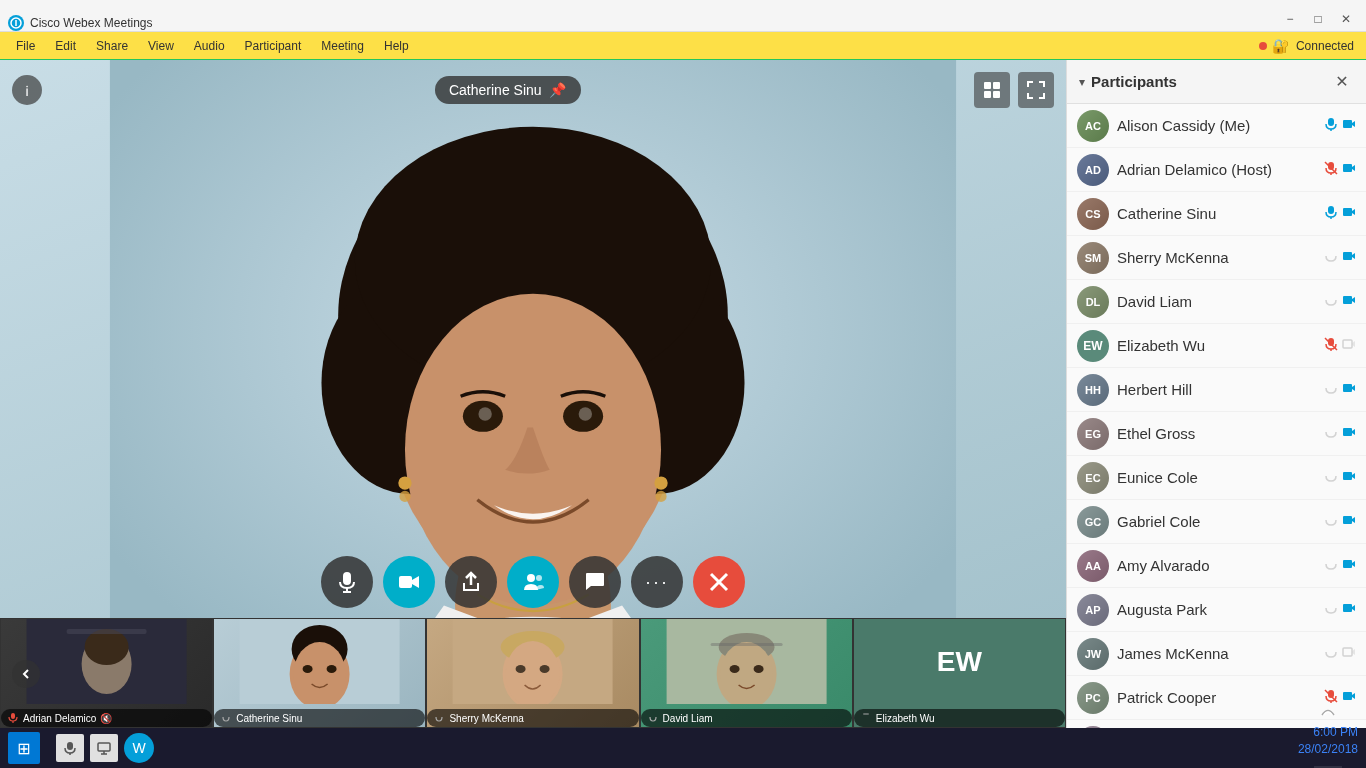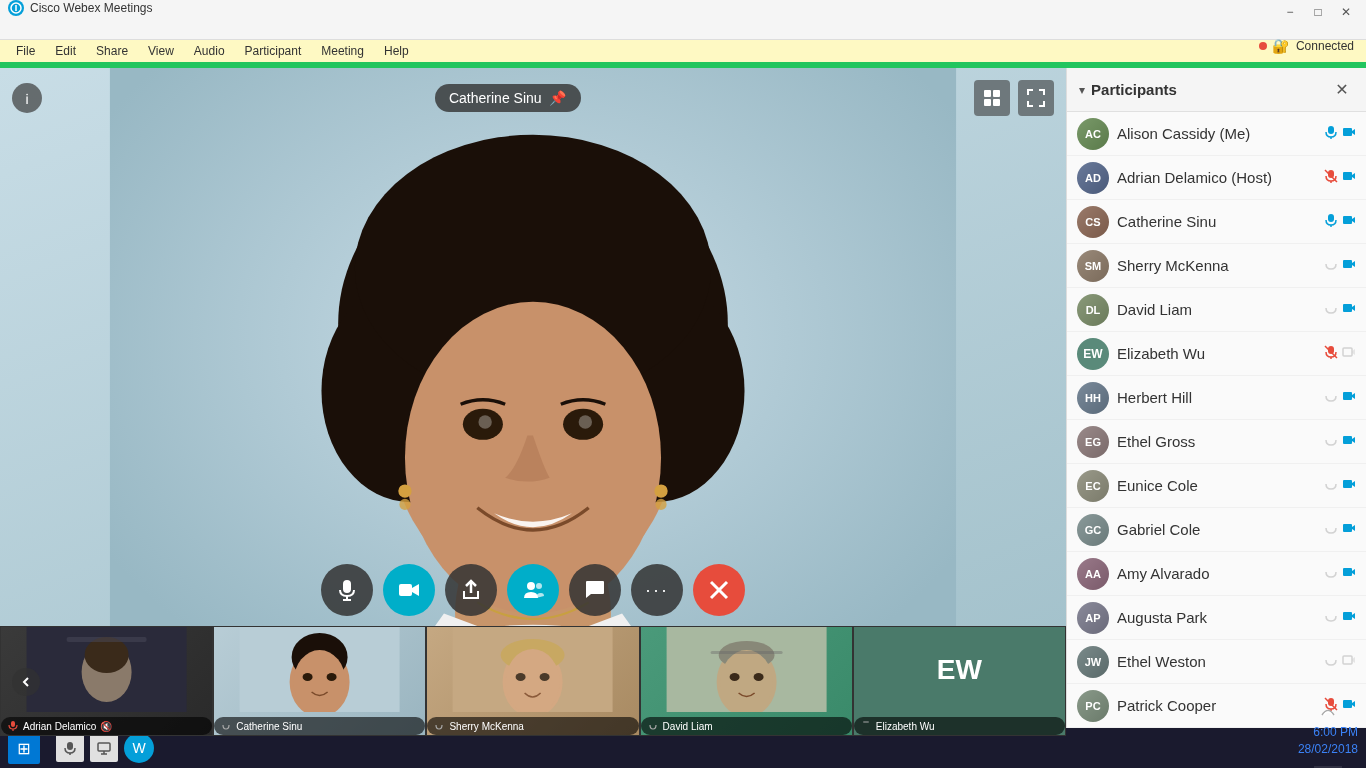--- a/index.html
+++ b/index.html
@@ -1,23 +1,23 @@
 <!DOCTYPE html>
 <html><head>
   <meta charset="utf-8">
   <style>
     * { margin: 0; padding: 0; box-sizing: border-box; }
     body { width: 1366px; height: 768px; overflow: hidden; font-family: 'Segoe UI', Arial, sans-serif; background: #f0f0f0; }
 
     
     .title-bar {
-      height: 40px;
+      height: 32px;
       background: #f5f5f5;
       display: flex;
-      align-items: flex-start;
+      align-items: flex-end;
       padding: 0 8px;
       border-bottom: 1px solid #ddd;
       user-select: none;
     }
     .title-bar-logo {
       display: flex;
       align-items: center;
       gap: 6px;
       font-size: 12px;
       color: #333;
@@ -49,25 +49,25 @@
       align-items: center;
       justify-content: center;
       font-size: 12px;
       color: #555;
       border-radius: 2px;
     }
 
     
     .menu-bar {
       height: 28px;
-      background: #fef9c3;
+      background: #fde047;
       display: flex;
       align-items: center;
       padding: 0 8px;
-      border-bottom: 6px solid #22c55e;
+      border-bottom: 1px solid #22c55e;
       gap: 4px;
     }
     .menu-item {
       padding: 3px 8px;
       font-size: 12px;
       color: #333;
       cursor: pointer;
       border-radius: 2px;
     }
 
@@ -891,21 +891,21 @@
                 <path d="M2 7 Q2 12 7 12 Q12 12 12 7" stroke="#aaa" stroke-width="1.5" fill="none"></path>
               </svg></span>
             <span><svg width="14" height="14" viewBox="0 0 14 14">
                 <rect x="1" y="3" width="9" height="8" rx="1" fill="#049fd9"></rect>
                 <polygon points="10,6 13,4 13,10 10,8" fill="#049fd9"></polygon>
               </svg></span>
           </div>
         </div>
         <div class="participant-item">
           <div class="p-avatar av-james">JW</div>
-          <span class="p-name">Ethel Weston</span>
+          <span class="p-name">James McKenna</span>
           <div class="p-icons">
             <span><svg width="14" height="14" viewBox="0 0 14 14" opacity="0.5">
                 <path d="M2 7 Q2 12 7 12 Q12 12 12 7" stroke="#aaa" stroke-width="1.5" fill="none"></path>
               </svg></span>
             <span><svg width="14" height="14" viewBox="0 0 14 14" opacity="0.5">
                 <rect x="1" y="3" width="9" height="8" rx="1" stroke="#aaa" stroke-width="1.5" fill="none"></rect>
                 <polygon points="10,6 13,4 13,10 10,8" fill="#aaa" opacity="0.5"></polygon>
               </svg></span>
           </div>
         </div>

